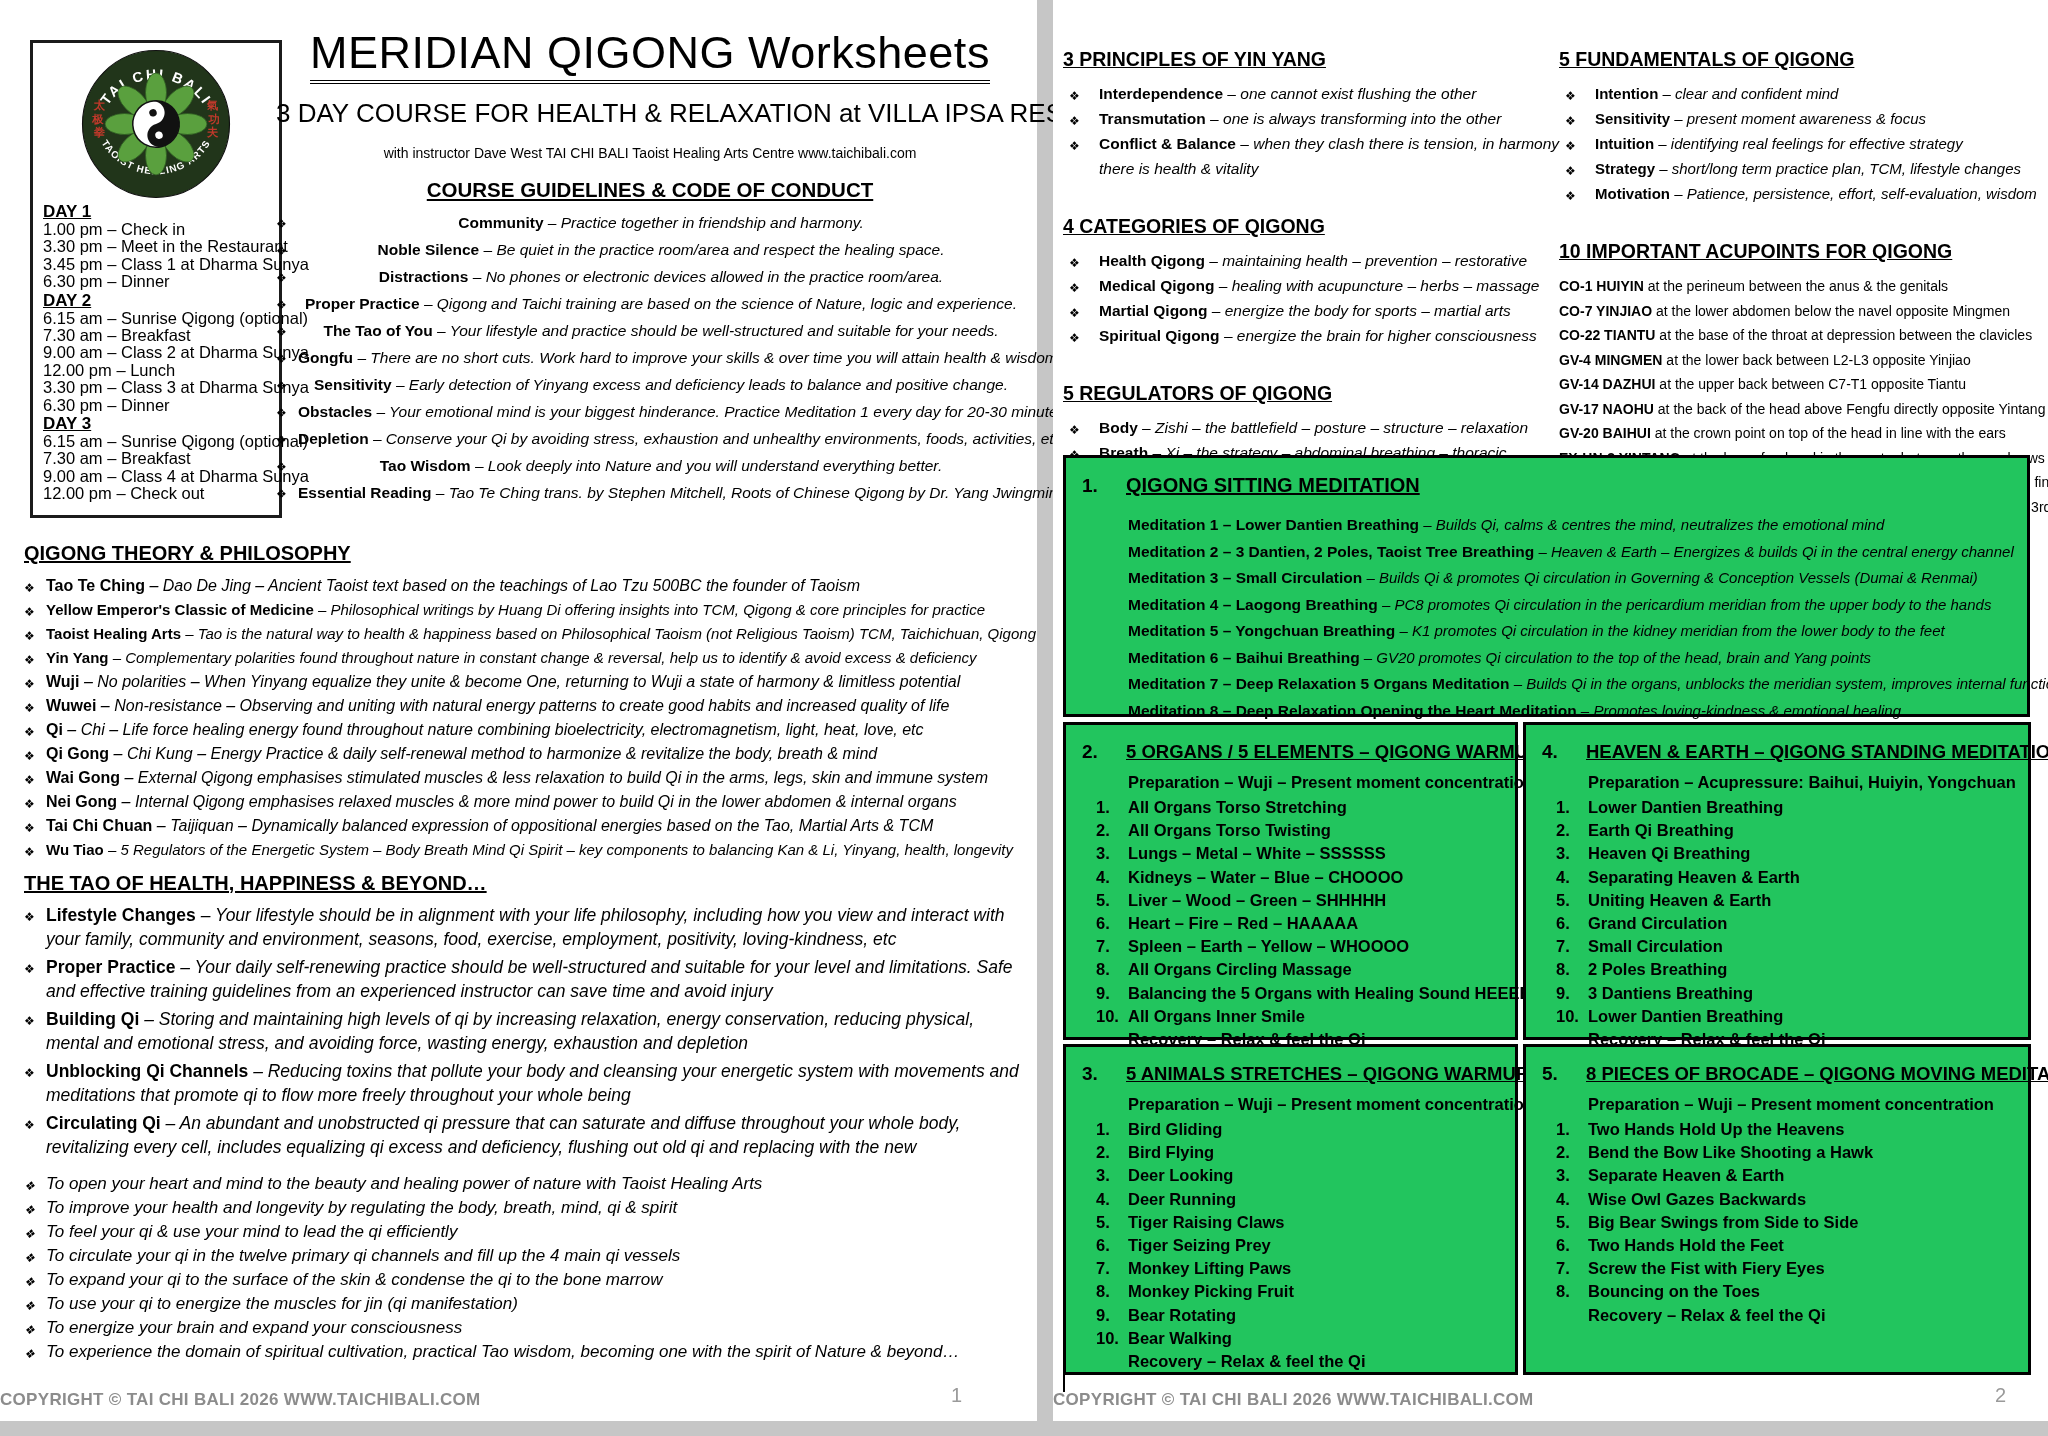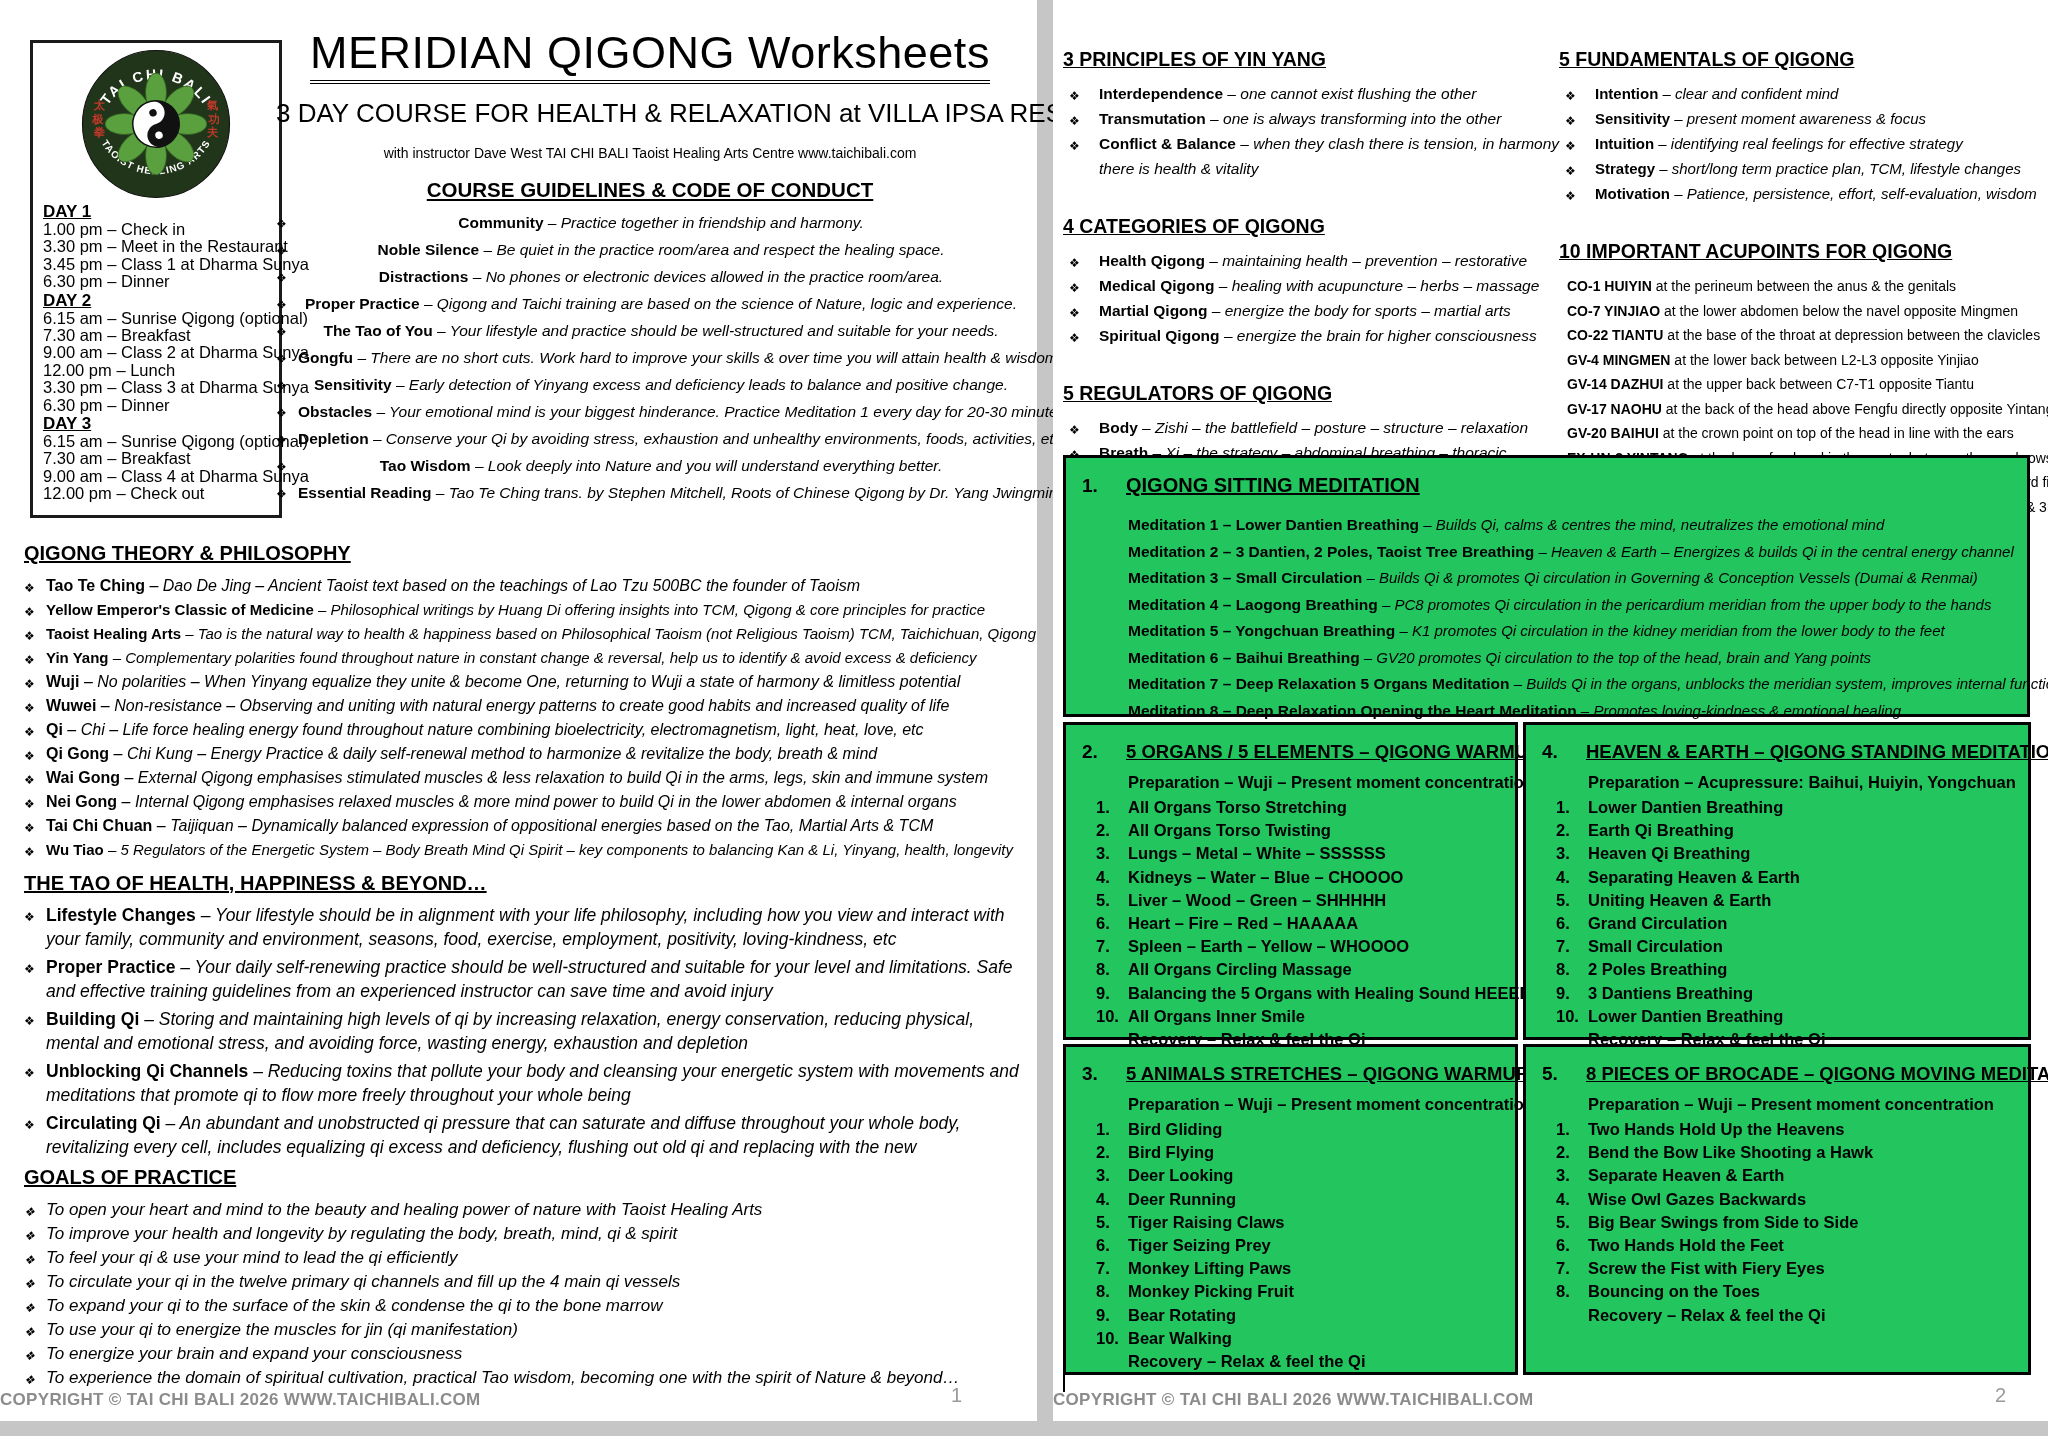--- a/index.html
+++ b/index.html
@@ -50,21 +50,21 @@
   .col { position:absolute; top:14px; }
   #col1 { left:10px; width:505px; }
   #col2 { left:506px; width:489px; }
   .col .sec-h { font-size:19.5px;margin-top:32px; }
   .col .blist { margin-top:9px; }
   .col .bitem { padding-left:36px; font-size:15.5px; line-height:25px; }
   .col .bul { left:6px; top:3px; }
   #col2 .fnd .bitem { font-size:15px; }
   .gap-up { margin-top:24px; }
   .acu-list { margin-top:10px; }
-  .acu-item { font-size:14px; line-height:24.5px; white-space:nowrap;margin-left:8px; }
+  .acu-item { font-size:14px; line-height:24.5px; white-space:nowrap; }
   .acu-code { font-weight:700; }
 
   
   .qbox { position:absolute; border:3px solid #000; background:#22c55e; padding-top:14px; }
   #box1 { left:10px; top:455px; width:967px; height:262px; }
   #box2 { left:10px;  top:722px;  width:455px; height:318px; }
   #box4 { left:470px; top:722px;  width:508px; height:318px; }
   #box3 { left:10px;  top:1044px; width:455px; height:331px; }
   #box5 { left:470px; top:1044px; width:508px; height:331px; }
   .box-head { padding-left:16px; line-height:26px; white-space:nowrap; }
@@ -263,21 +263,20 @@
         <li class="bitem">
           <span class="bul">❖</span><span class="lead">Unblocking Qi Channels</span> <span class="desc">– Reducing toxins that pollute your body and cleansing your energetic system with movements and meditations that promote qi to flow more freely throughout your whole being</span>
         </li>
         <li class="bitem">
           <span class="bul">❖</span><span class="lead">Circulating Qi</span> <span class="desc">– An abundant and unobstructed qi pressure that can saturate and diffuse throughout your whole body, revitalizing every cell, includes equalizing qi excess and deficiency, flushing out old qi and replacing with the new</span>
         </li>
       </ul>
   </div>
 
   <div class="p1-sec" id="sec-goals">
-    <div class="sec-h">GOALS OF PRACTICE</div>
     <ul class="blist">
 
     <li class="bitem">
           <span class="bul">❖</span><span>To open your heart and mind to the beauty and healing power of nature with Taoist Healing Arts</span>
         </li>
         <li class="bitem">
           <span class="bul">❖</span><span>To improve your health and longevity by regulating the body, breath, mind, qi &amp; spirit</span>
         </li>
         <li class="bitem">
           <span class="bul">❖</span><span>To feel your qi &amp; use your mind to lead the qi efficiently</span>

